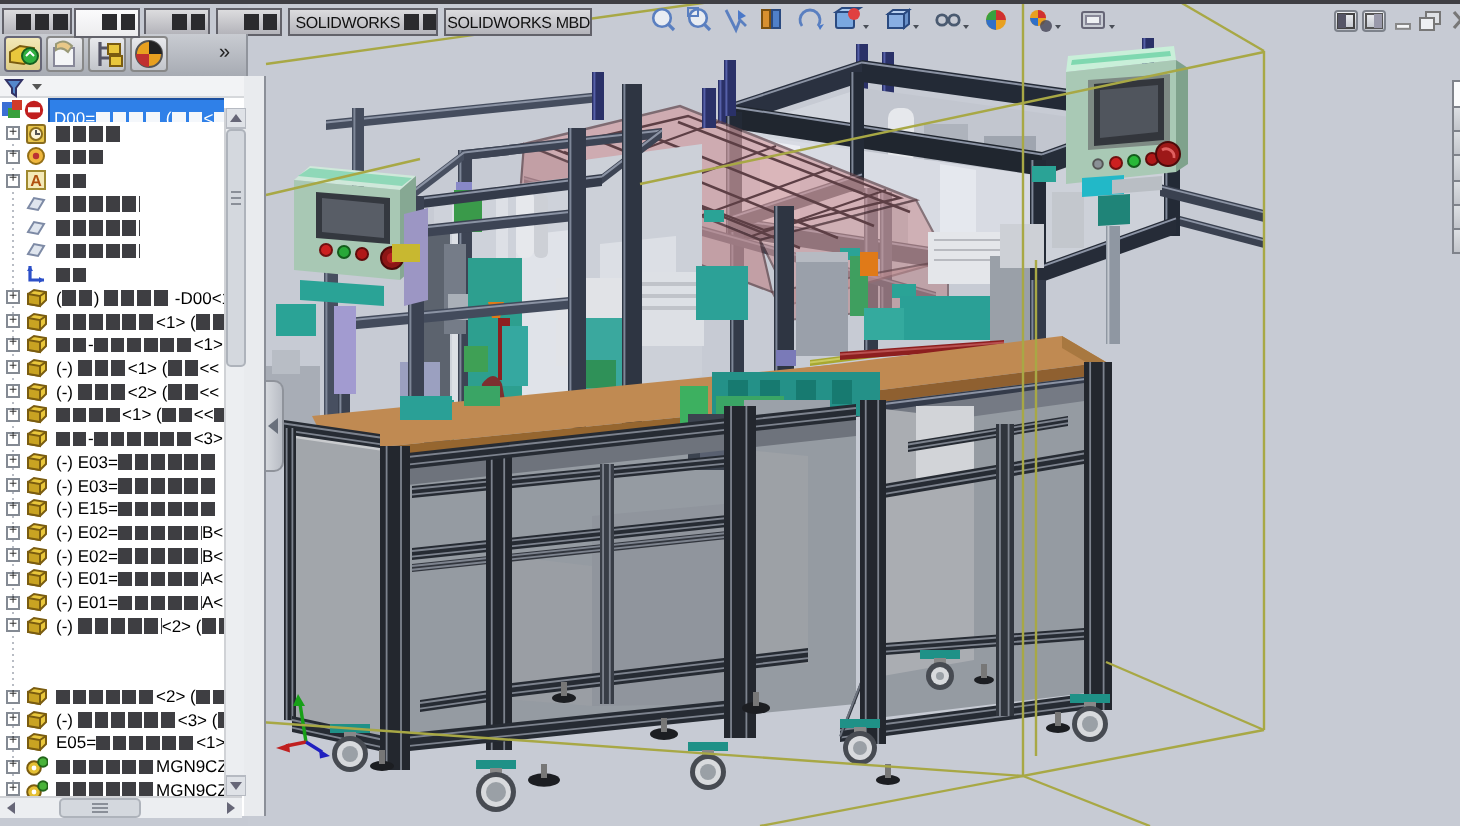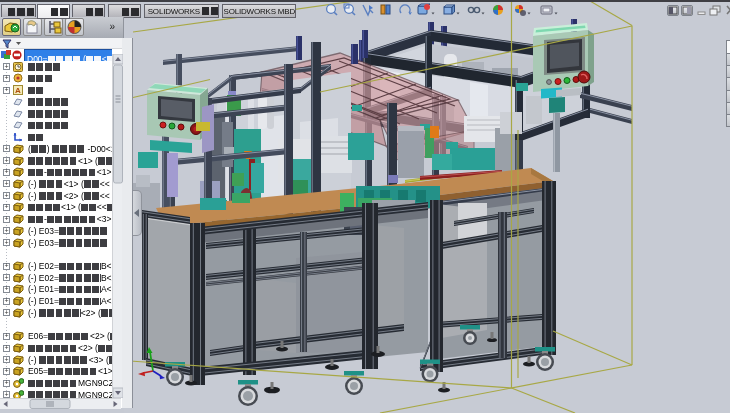--- a/index.html
+++ b/index.html
@@ -569,20 +569,29 @@
         </div>
 <div class="row" style="top:187.5px">
           <span class="pm"></span>
           <span class="ic"><svg width="11" height="10">
               <path d="M1 3 L4 1 L10 2 L10 6 L7 9 L1 8 Z" fill="#e9c73c" stroke="#7a5c10"></path>
               <path d="M1 3 L7 4 L7 9 L1 8 Z" fill="#c9a322" stroke="#7a5c10"></path>
               <path d="M7 4 L10 2 M7 4 L7 9" stroke="#7a5c10" fill="none"></path>
             </svg></span>
           <span class="tx" style="left:26px;padding:0 2px">(-) E03=<span class="cjk" style="width:50px"></span></span>
         </div>
+<div class="row" style="top:199.2px">
+          <span class="pm"></span>
+          <span class="ic"><svg width="11" height="10">
+              <path d="M1 3 L4 1 L10 2 L10 6 L7 9 L1 8 Z" fill="#e9c73c" stroke="#7a5c10"></path>
+              <path d="M1 3 L7 4 L7 9 L1 8 Z" fill="#c9a322" stroke="#7a5c10"></path>
+              <path d="M7 4 L10 2 M7 4 L7 9" stroke="#7a5c10" fill="none"></path>
+            </svg></span>
+          <span class="tx" style="left:26px;padding:0 2px">(-) E15=<span class="cjk" style="width:50px"></span></span>
+        </div>
 <div class="row" style="top:211.0px">
           <span class="pm"></span>
           <span class="ic"><svg width="11" height="10">
               <path d="M1 3 L4 1 L10 2 L10 6 L7 9 L1 8 Z" fill="#e9c73c" stroke="#7a5c10"></path>
               <path d="M1 3 L7 4 L7 9 L1 8 Z" fill="#c9a322" stroke="#7a5c10"></path>
               <path d="M7 4 L10 2 M7 4 L7 9" stroke="#7a5c10" fill="none"></path>
             </svg></span>
           <span class="tx" style="left:26px;padding:0 2px">(-) E02=<span class="cjk" style="width:42px"></span>B&lt;1</span>
         </div>
 <div class="row" style="top:222.7px">
@@ -613,29 +622,20 @@
           <span class="tx" style="left:26px;padding:0 2px">(-) E01=<span class="cjk" style="width:42px"></span>A&lt;2</span>
         </div>
 <div class="row" style="top:257.8px">
           <span class="pm"></span>
           <span class="ic"><svg width="11" height="10">
               <path d="M1 3 L4 1 L10 2 L10 6 L7 9 L1 8 Z" fill="#e9c73c" stroke="#7a5c10"></path>
               <path d="M1 3 L7 4 L7 9 L1 8 Z" fill="#c9a322" stroke="#7a5c10"></path>
               <path d="M7 4 L10 2 M7 4 L7 9" stroke="#7a5c10" fill="none"></path>
             </svg></span>
           <span class="tx" style="left:26px;padding:0 2px">(-) <span class="cjk" style="width:42px"></span>&lt;2&gt; (<span class="cjk" style="width:16px"></span></span>
-        </div>
-<div class="row" style="top:281.3px">
-          <span class="pm"></span>
-          <span class="ic"><svg width="11" height="10">
-              <path d="M1 3 L4 1 L10 2 L10 6 L7 9 L1 8 Z" fill="#e9c73c" stroke="#7a5c10"></path>
-              <path d="M1 3 L7 4 L7 9 L1 8 Z" fill="#c9a322" stroke="#7a5c10"></path>
-              <path d="M7 4 L10 2 M7 4 L7 9" stroke="#7a5c10" fill="none"></path>
-            </svg></span>
-          <span class="tx" style="left:26px;padding:0 2px">E06=<span class="cjk" style="width:42px"></span>&lt;2&gt; (<span class="cjk" style="width:7px"></span></span>
         </div>
 <div class="row" style="top:293.0px">
           <span class="pm"></span>
           <span class="ic"><svg width="11" height="10">
               <path d="M1 3 L4 1 L10 2 L10 6 L7 9 L1 8 Z" fill="#e9c73c" stroke="#7a5c10"></path>
               <path d="M1 3 L7 4 L7 9 L1 8 Z" fill="#c9a322" stroke="#7a5c10"></path>
               <path d="M7 4 L10 2 M7 4 L7 9" stroke="#7a5c10" fill="none"></path>
             </svg></span>
           <span class="tx" style="left:26px;padding:0 2px"><span class="cjk" style="width:50px"></span>&lt;2&gt; (<span class="cjk" style="width:16px"></span></span>
         </div>

